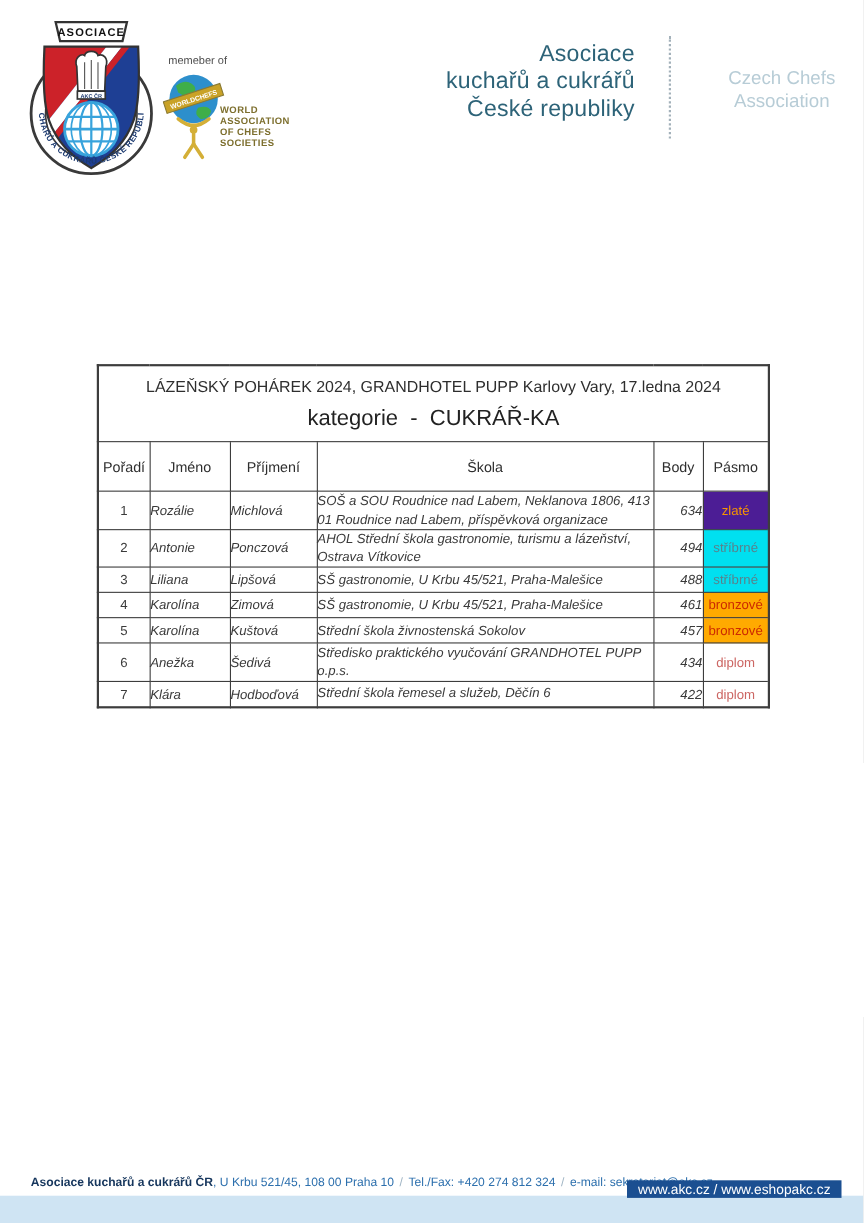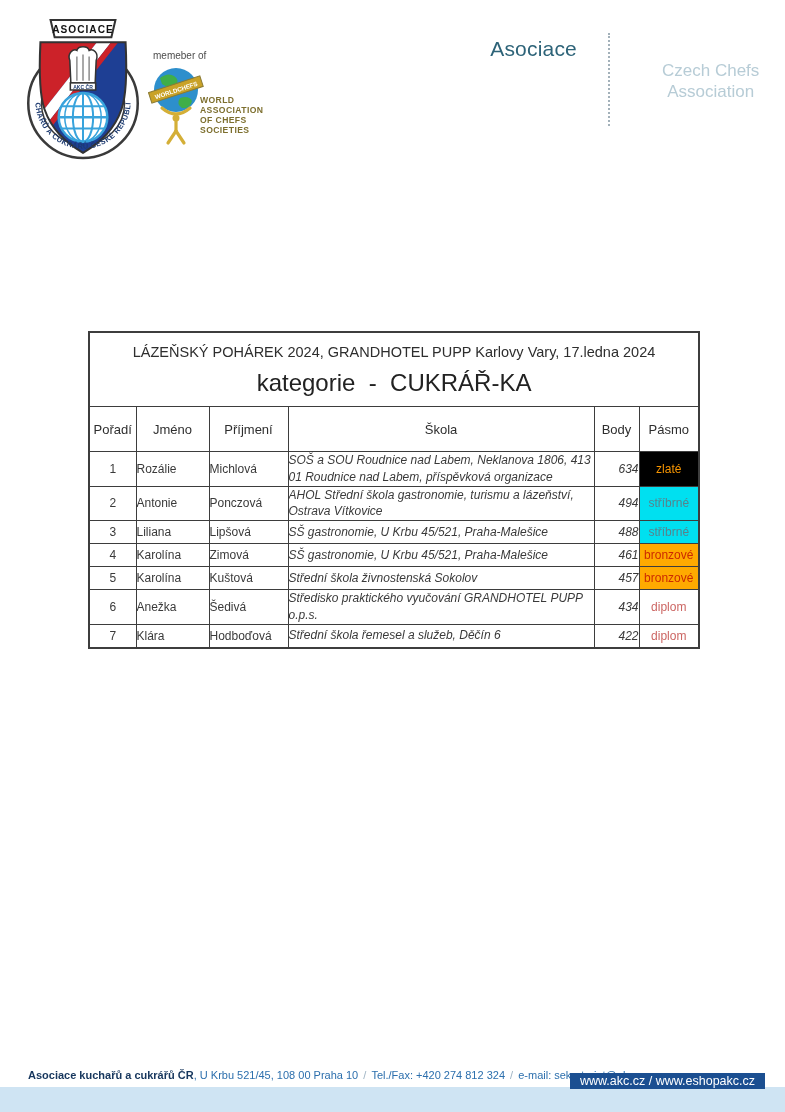--- a/index.html
+++ b/index.html
@@ -27,30 +27,30 @@
     font-size:17px; line-height:21px; color:#b7ccd6;
   }
 
   
   .table-wrap { position:absolute; left:88px; top:331px;border-radius:26px; }
   table.results { border-collapse:collapse; width:610px; table-layout:fixed; border:2px solid #3d3d3d; background:#fff; }
   table.results td, table.results th { border:1px solid #3d3d3d; padding:0; }
 
   .tbl-title-cell { text-align:center; }
   .tbl-title   { font-size:14.5px; color:#2e2e2e; padding:11px 0 2px; }
-  .tbl-subtitle{ font-size:24px;  color:#222;   padding:7px 0 9px; white-space:pre; }
+  .tbl-subtitle{ font-size:20px;  color:#222;   padding:7px 0 9px; white-space:pre; }
 
   table.results th {
     font-weight:normal; font-size:13px; color:#2e2e2e; height:44px;
     background:#fff; text-align:center;margin-left:16px;
   }
 
   table.results td { font-size:12px; color:#3a3a3a; height:22px; vertical-align:middle; }
   td.cell-rank   { text-align:center; color:#b4534f; font-size:12.5px; }
-  td.cell-name   { padding:1px 4px 1px 7px;margin-left:24px; }
+  td.cell-name   { font-style:italic; padding:1px 4px 1px 7px;margin-left:24px; }
   td.cell-school { font-style:italic; padding:2px 6px; line-height:1.4; }
   td.cell-points { font-style:italic; text-align:right; padding-right:8px; }
   td.cell-band   { text-align:center; font-size:12px; }
 
   
   .footer-address { position:absolute; left:28px; top:1069px; font-size:11px; color:#2c6fad; }
   .footer-address b { color:#16365d; }
   .footer-address .sep { color:#9fb4c4; padding:0 2px; }
   .web-box {
     position:absolute; left:570px; top:1073px; width:195px; height:16px;
@@ -132,20 +132,22 @@
     <text x="52" y="39" font-size="8.6" font-weight="bold" fill="#7d6f2e" letter-spacing="0.4" font-family="Liberation Sans, sans-serif">
       <tspan x="52" dy="0">WORLD</tspan>
       <tspan x="52" dy="10">ASSOCIATION</tspan>
       <tspan x="52" dy="10">OF CHEFS</tspan>
       <tspan x="52" dy="10">SOCIETIES</tspan>
     </text>
   </svg>
 
   <div class="org-name">
     <div>Asociace</div>
+    <div>kuchařů a cukrářů</div>
+    <div>České republiky</div>
   </div>
   <div class="header-divider"></div>
   <div class="en-name">
     <div>Czech Chefs</div>
     <div>Association</div>
   </div>
 
   <div class="table-wrap">
     <table class="results">
       <colgroup>
@@ -171,21 +173,21 @@
           <th>Body</th>
           <th>Pásmo</th>
         </tr>
 
       <tr>
             <td class="cell-rank">1</td>
             <td class="cell-name">Rozálie</td>
             <td class="cell-name">Michlová</td>
             <td class="cell-school">SOŠ a SOU Roudnice nad Labem, Neklanova 1806, 413 01 Roudnice nad Labem, příspěvková organizace</td>
             <td class="cell-points">634</td>
-            <td class="cell-band" style="background: #000000; color: rgb(247, 149, 0);">zlaté</td>
+            <td class="cell-band" style="background: #4c1d95; color: rgb(247, 149, 0);">zlaté</td>
           </tr>
           <tr>
             <td class="cell-rank">2</td>
             <td class="cell-name">Antonie</td>
             <td class="cell-name">Ponczová</td>
             <td class="cell-school">AHOL Střední škola gastronomie, turismu a lázeňství, Ostrava Vítkovice</td>
             <td class="cell-points">494</td>
             <td class="cell-band" style="background: rgb(0, 224, 240); color: rgb(88, 130, 140);">stříbrné</td>
           </tr>
           <tr>

